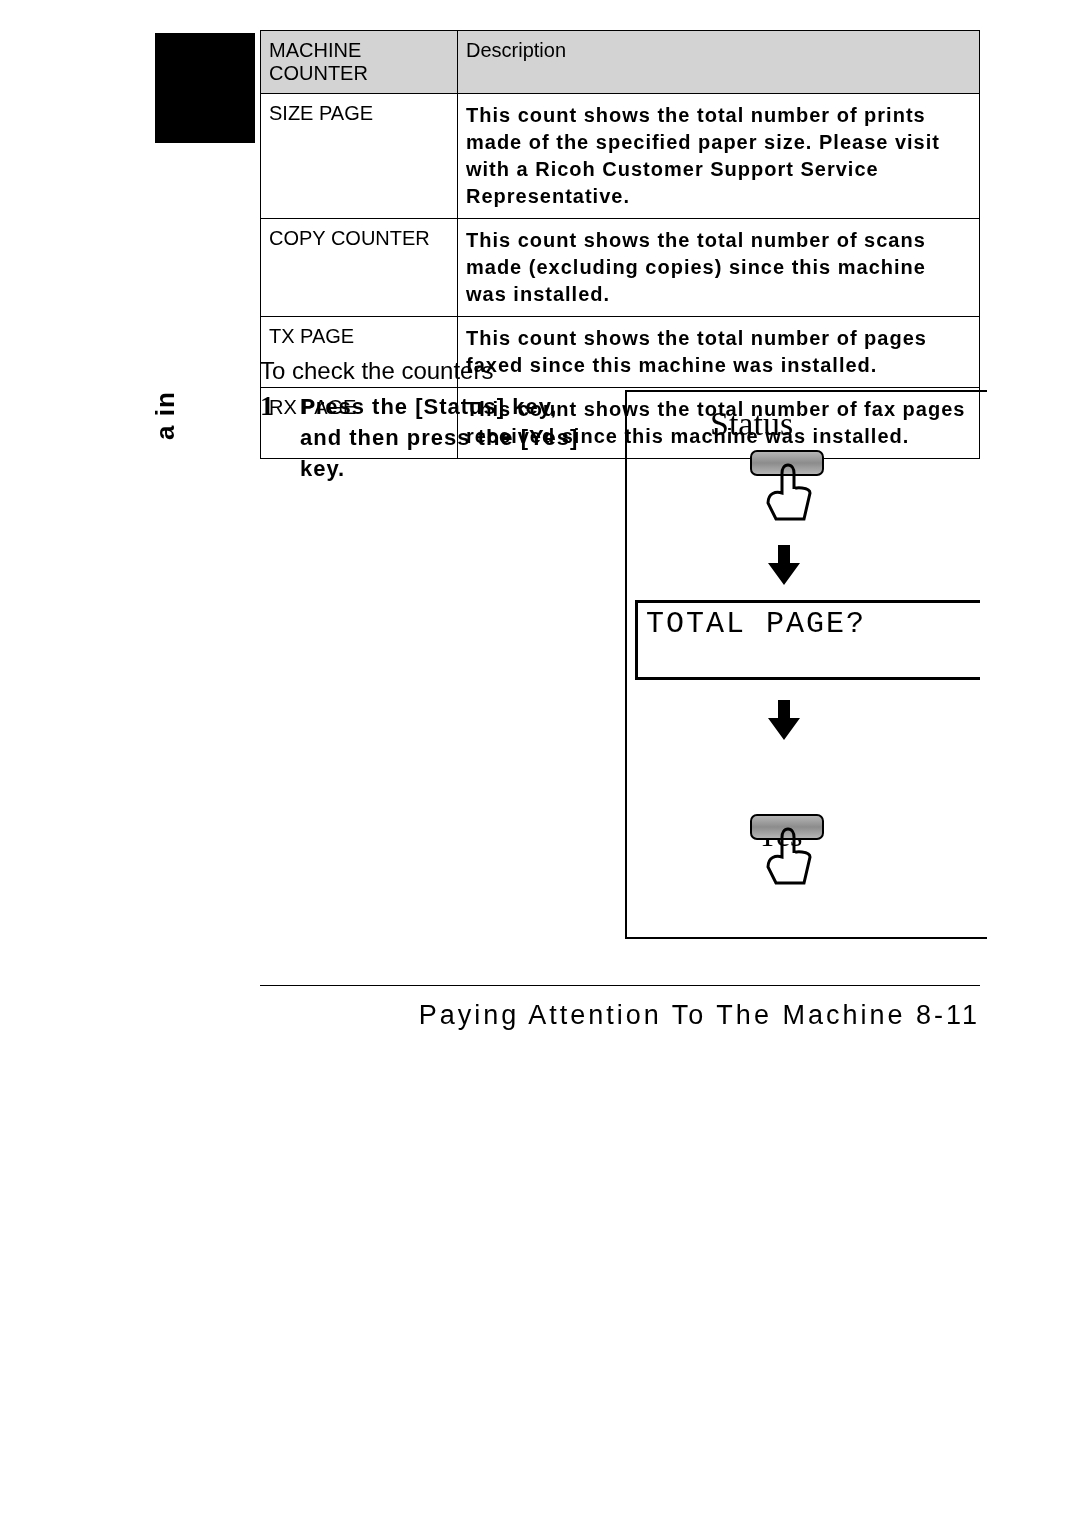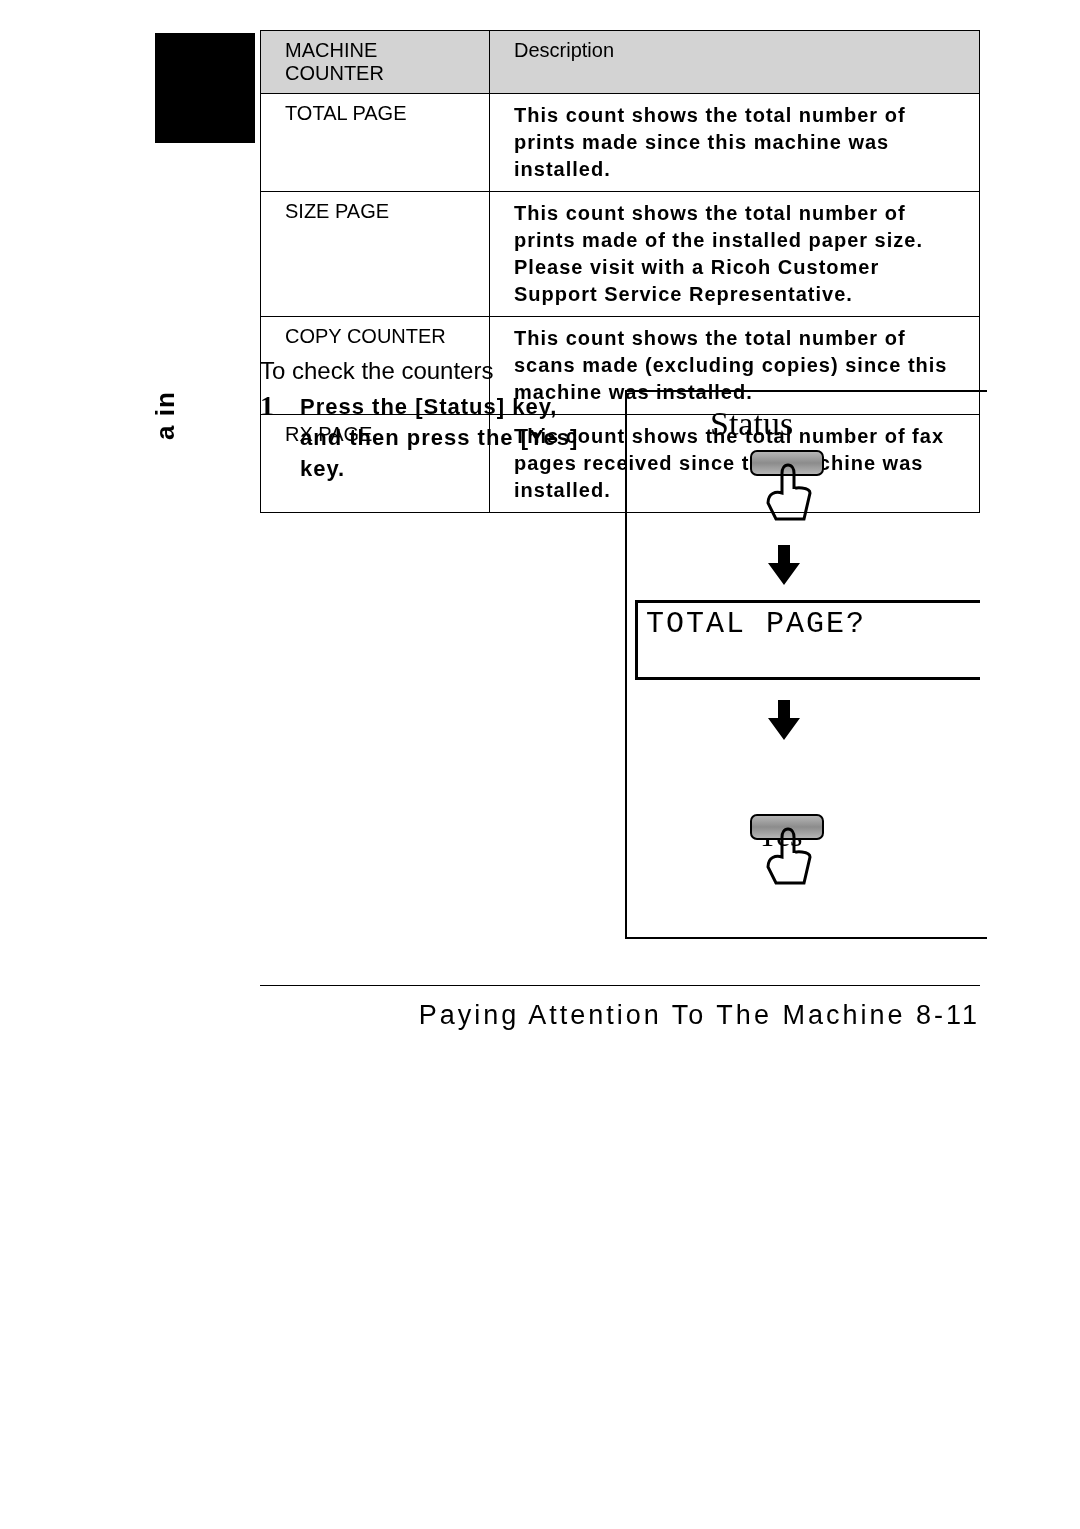--- a/index.html
+++ b/index.html
@@ -41,21 +41,21 @@
   .tbl {
     position:absolute;
     left:260px;
     top:30px;
     width:720px;
     border-collapse: collapse;
     font-size:20px;
   }
   .tbl th, .tbl td {
     border:1px solid #000;
-    padding:8px 24px;
+    padding:8px 8px;
     vertical-align: top;
     text-align:left;
     font-weight:normal;
   }
   .tbl thead th {
     background:#d3d3d3;
   }
   .tbl td.c1 { width:180px; }
   .tbl td.desc { font-weight:bold; letter-spacing:1px; line-height:1.35; }
   
@@ -190,30 +190,30 @@
 
   <table class="tbl">
     <thead>
       <tr>
         <th class="c1">MACHINE COUNTER</th>
         <th>Description</th>
       </tr>
     </thead>
     <tbody>
       <tr>
-        <td class="c1">TOTAL PAGE</td>
-        <td class="desc">This count shows the total number of prints made since this machine was installed.</td>
-      </tr>
-      <tr>
         <td class="c1">SIZE PAGE</td>
-        <td class="desc">This count shows the total number of prints made of the installed paper size. Please visit with a Ricoh Customer Support Service Representative.</td>
+        <td class="desc">This count shows the total number of prints made of the specified paper size. Please visit with a Ricoh Customer Support Service Representative.</td>
       </tr>
       <tr>
         <td class="c1">COPY COUNTER</td>
         <td class="desc">This count shows the total number of scans made (excluding copies) since this machine was installed.</td>
+      </tr>
+      <tr>
+        <td class="c1">TX PAGE</td>
+        <td class="desc">This count shows the total number of pages faxed since this machine was installed.</td>
       </tr>
       <tr>
         <td class="c1">RX PAGE</td>
         <td class="desc">This count shows the total number of fax pages received since this machine was installed.</td>
       </tr>
     </tbody>
   </table>
 
   <div class="check-title">To check the counters</div>
 

